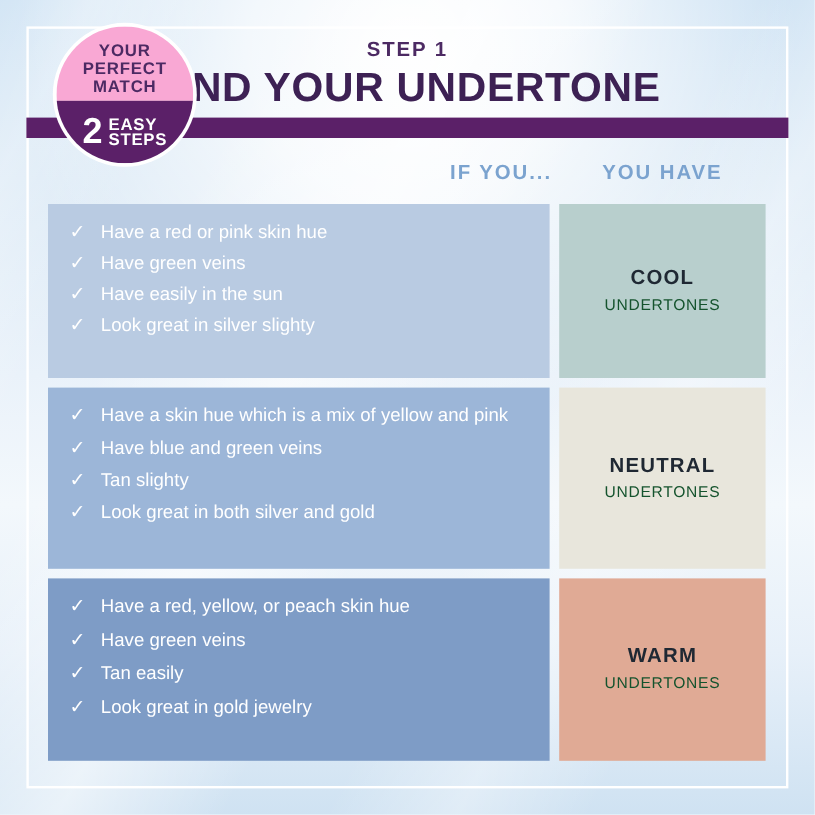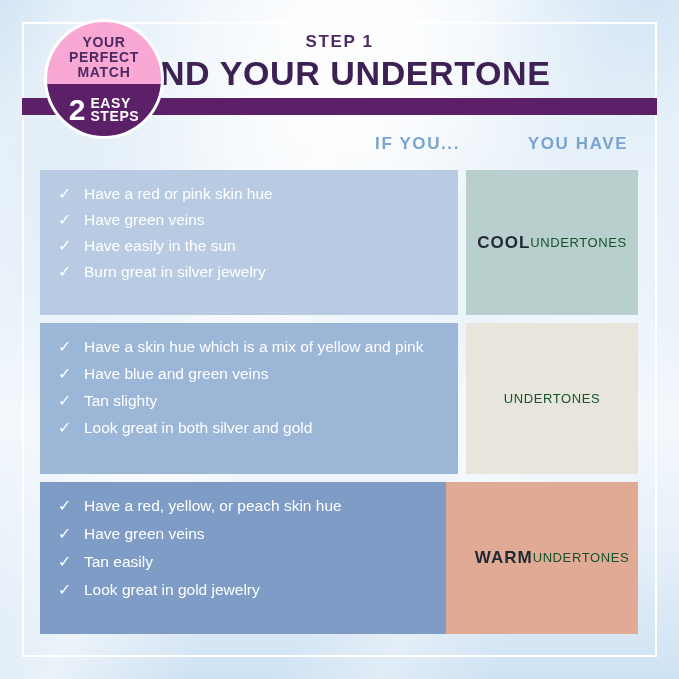--- a/index.html
+++ b/index.html
@@ -146,21 +146,21 @@
     top: 134px;
     width: 420px;
     text-align: right;
     color: #7ba3cf;
     font-size: 17px;
     font-weight: bold;
     letter-spacing: 1.6px;
   }
   .col-head-have {
     position: absolute;
-    left: 492px;
+    left: 466px;
     top: 134px;
     width: 172px;
     text-align: center;
     color: #7ba3cf;
     font-size: 17px;
     font-weight: bold;
     letter-spacing: 1.6px;
   }
 
   
@@ -206,28 +206,28 @@
   }
   .trait-text { flex: 1; }
 
   .undertone {
     position: absolute;
     right: 0;
     top: 0;
     width: 172px;
     height: 100%;
     display: flex;
-    flex-direction: row;
+    flex-direction: column;
     align-items: center;
     justify-content: center;
     text-align: center;
   }
   .ut-cool    { background: #b8cfcd; }
   .ut-neutral { background: #e8e6dc; }
-  .ut-warm    { background: #e0aa95; padding-left: 20px; }
+  .ut-warm    { background: #e0aa95; }
   .ut-name {
     font-size: 17px;
     font-weight: bold;
     letter-spacing: 1px;
     color: #1f2833;
     line-height: 22px;
   }
   .ut-word {
     font-size: 13px;
     letter-spacing: 0.6px;
@@ -274,21 +274,21 @@
       <div class="trait">
         <span class="check">✓</span>
         <span class="trait-text">Have green veins</span>
       </div>
       <div class="trait">
         <span class="check">✓</span>
         <span class="trait-text">Have easily in the sun</span>
       </div>
       <div class="trait">
         <span class="check">✓</span>
-        <span class="trait-text">Burn great in silver jewelry</span>
+        <span class="trait-text">Look great in silver slighty</span>
       </div>
     </div>
     <div class="undertone ut-cool">
       <div class="ut-name">COOL</div>
       <div class="ut-word">UNDERTONES</div>
     </div>
   </div>
 
   <div class="row row-2">
     <div class="traits traits-neutral">
@@ -303,20 +303,21 @@
       <div class="trait">
         <span class="check">✓</span>
         <span class="trait-text">Tan slighty</span>
       </div>
       <div class="trait">
         <span class="check">✓</span>
         <span class="trait-text">Look great in both silver and gold</span>
       </div>
     </div>
     <div class="undertone ut-neutral">
+      <div class="ut-name">NEUTRAL</div>
       <div class="ut-word">UNDERTONES</div>
     </div>
   </div>
 
   <div class="row row-3">
     <div class="traits traits-warm">
       <div class="trait">
         <span class="check">✓</span>
         <span class="trait-text">Have a red, yellow, or peach skin hue</span>
       </div>

